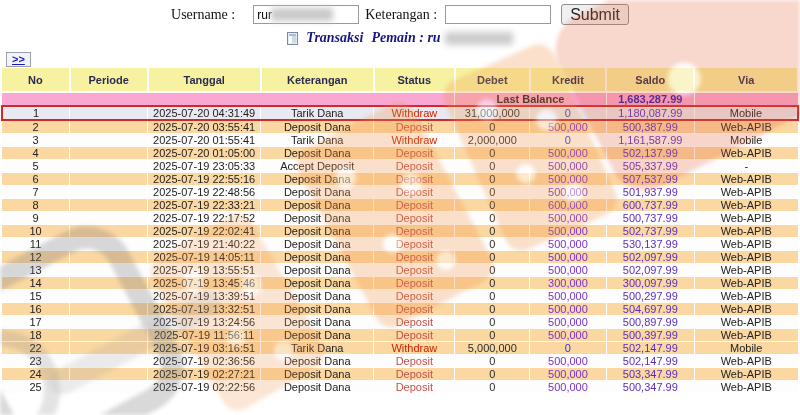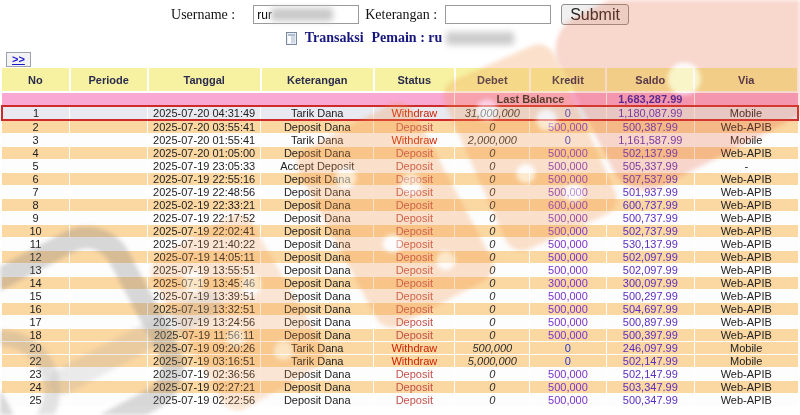--- a/index.html
+++ b/index.html
@@ -15,21 +15,21 @@
   .top-form input[type=text] { width:106px; height:19px; border:1px solid #9a9a9a;
               font-family:"Liberation Sans",sans-serif; font-size:12px; padding:1px 3px; }
   .redact { position:absolute; left:28px; top:3px; width:62px; height:13px;
             background:#c9c9c9; filter:blur(3px); border-radius:2px; }
   .submit-btn { height:21px; padding:1px 8px; font-size:16px;
                 font-family:"Liberation Sans",sans-serif; color:#222;
                 background:#f0f0f0; border:1px solid #8f8f8f; border-radius:3px; margin-left:4px; }
 
   
   .subheader { display:flex; align-items:center; justify-content:center; gap:8px;
-               margin-top:5px; font-size:14px; font-weight:bold; color:#16167e; }
+               margin-top:5px; font-size:14px; font-weight:bold; color:#16167e;font-style:italic; }
   .trans-icon { display:inline-block; width:11px; height:13px;
                 border:1px solid #7b8aa0; background:
                 linear-gradient(#aebdd2 3px, transparent 3px),
                 linear-gradient(90deg,#fff 49%, #cfd9e6 49%);
                 box-shadow:0 0 0 1px #e8edf4 inset; }
   .player-redact { display:inline-block; width:68px; height:13px; background:#cccccc;
                    filter:blur(3px); border-radius:2px; margin-left:-4px; }
 
   
   .expand { margin:3px 0 1px 6px; }
@@ -48,21 +48,21 @@
   tr.lastbal td { background:#f9a8d4; font-weight:bold; height:13px;margin-top:48px; }
   tr.lastbal .lb-label { color:#1c1c1c; }
   tr.lastbal .lb-value { color:#2f17ad; }
   tr.odd  td { background:#fdfdfd; }
   tr.even td { background:#fbd7a2; }
   tr.highlight td { background:#e9e9f1; border-top:2px solid #cf2a2a; border-bottom:2px solid #cf2a2a; }
   tr.highlight td:first-child { border-left:2px solid #cf2a2a; }
   tr.highlight td:last-child  { border-right:2px solid #cf2a2a; }
   td.st-withdraw { color:#cc2200; }
   td.st-deposit  { color:#c4504a; }
-  td.debet { color:#2b2b2b;font-style:italic; }
+  td.debet { color:#2b2b2b; }
   td.kredit { color:#7a33cc; }
   td.kredit.zero { color:#2936cc; }
   td.saldo { color:#5a2fc0; }
 
   
   .watermark { position:absolute; inset:0; pointer-events:none; z-index:6;
                filter:blur(2px); opacity:.5; overflow:hidden; }
   .wm { position:absolute; }
   .wm-tile { border-radius:18px; background:
       radial-gradient(circle at 30% 22%, rgba(255,255,255,.95) 10px, transparent 11px),
@@ -217,21 +217,21 @@
       <td>Deposit Dana</td>
       <td class="st-deposit">Deposit</td>
       <td class="debet">0</td>
       <td class="kredit">500,000</td>
       <td class="saldo">501,937.99</td>
       <td>Web-APIB</td>
     </tr>
         <tr class="even">
       <td>8</td>
       <td></td>
-      <td>2025-02-19 22:33:21</td>
+      <td>2025-07-19 22:33:21</td>
       <td>Deposit Dana</td>
       <td class="st-deposit">Deposit</td>
       <td class="debet">0</td>
       <td class="kredit">600,000</td>
       <td class="saldo">600,737.99</td>
       <td>Web-APIB</td>
     </tr>
         <tr class="odd">
       <td>9</td>
       <td></td>
@@ -334,31 +334,20 @@
         <tr class="even">
       <td>18</td>
       <td></td>
       <td>2025-07-19 11:56:11</td>
       <td>Deposit Dana</td>
       <td class="st-deposit">Deposit</td>
       <td class="debet">0</td>
       <td class="kredit">500,000</td>
       <td class="saldo">500,397.99</td>
       <td>Web-APIB</td>
-    </tr>
-        <tr class="even">
-      <td>20</td>
-      <td></td>
-      <td>2025-07-19 09:20:26</td>
-      <td>Tarik Dana</td>
-      <td class="st-withdraw">Withdraw</td>
-      <td class="debet">500,000</td>
-      <td class="kredit zero">0</td>
-      <td class="saldo">246,097.99</td>
-      <td>Mobile</td>
     </tr>
         <tr class="even">
       <td>22</td>
       <td></td>
       <td>2025-07-19 03:16:51</td>
       <td>Tarik Dana</td>
       <td class="st-withdraw">Withdraw</td>
       <td class="debet">5,000,000</td>
       <td class="kredit zero">0</td>
       <td class="saldo">502,147.99</td>

